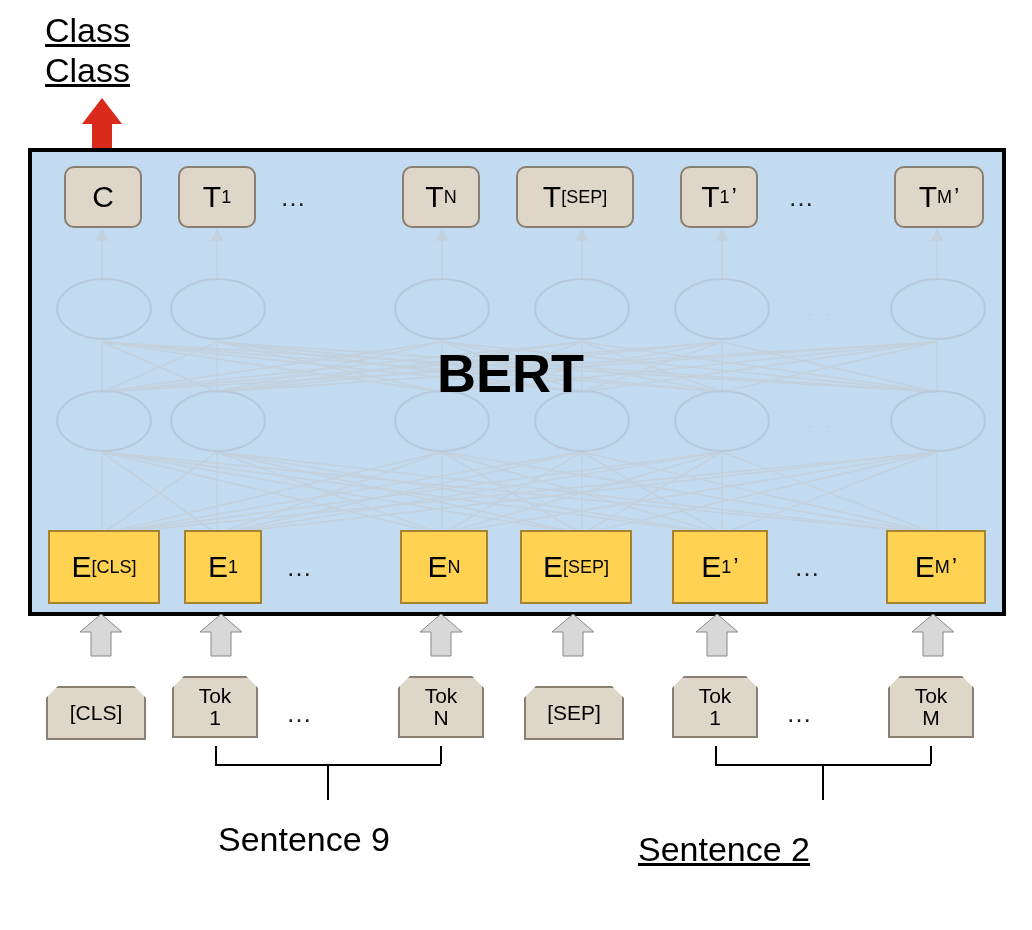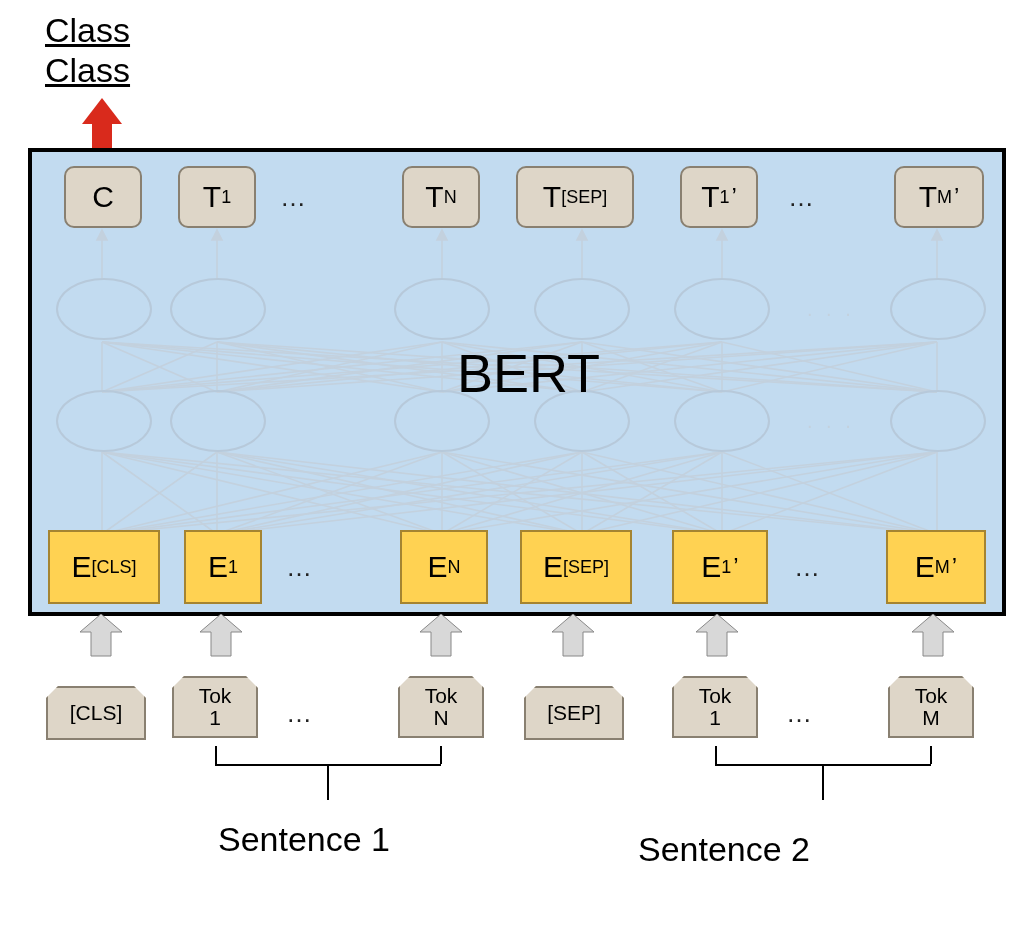--- a/index.html
+++ b/index.html
@@ -99,22 +99,21 @@
     position: absolute;
     width: 96px; height: 62px;
     border: 2px solid #b7c9da;
     border-radius: 50%;
   }
 
   
   .bert-label {
     position: absolute;
     font-size: 54px;
-    font-weight: 400;
-    margin-left: 20px;
+    font-weight: 700;
   }
 
   
   .bracket {
     position: absolute;
     border-bottom: 2px solid #000;
   }
   .bracket-left, .bracket-right {
     position: absolute;
     width: 2px; height: 18px; background: #000;
@@ -370,16 +369,16 @@
   <div class="bracket" style="left:205px;top:754px;width:226px;"></div>
   <div class="bracket-left" style="left:205px;top:736px;"></div>
   <div class="bracket-right" style="left:430px;top:736px;"></div>
   <div class="bracket-stem" style="left:317px;top:756px;"></div>
 
   <div class="bracket" style="left:705px;top:754px;width:216px;"></div>
   <div class="bracket-left" style="left:705px;top:736px;"></div>
   <div class="bracket-right" style="left:920px;top:736px;"></div>
   <div class="bracket-stem" style="left:812px;top:756px;"></div>
 
-  <div class="sentence-label" style="left:208px;top:810px;">Sentence 1</div>
-  <div class="sentence-label" style="left:628px;top:820px;">Sentence 2</div>
+  <div class="sentence-label" style="left:208px;top:810px;">Sentence 9</div>
+  <div class="sentence-label" style="left:628px;top:820px;text-decoration:underline;">Sentence 2</div>
 
 </div>
 
 </body></html>

